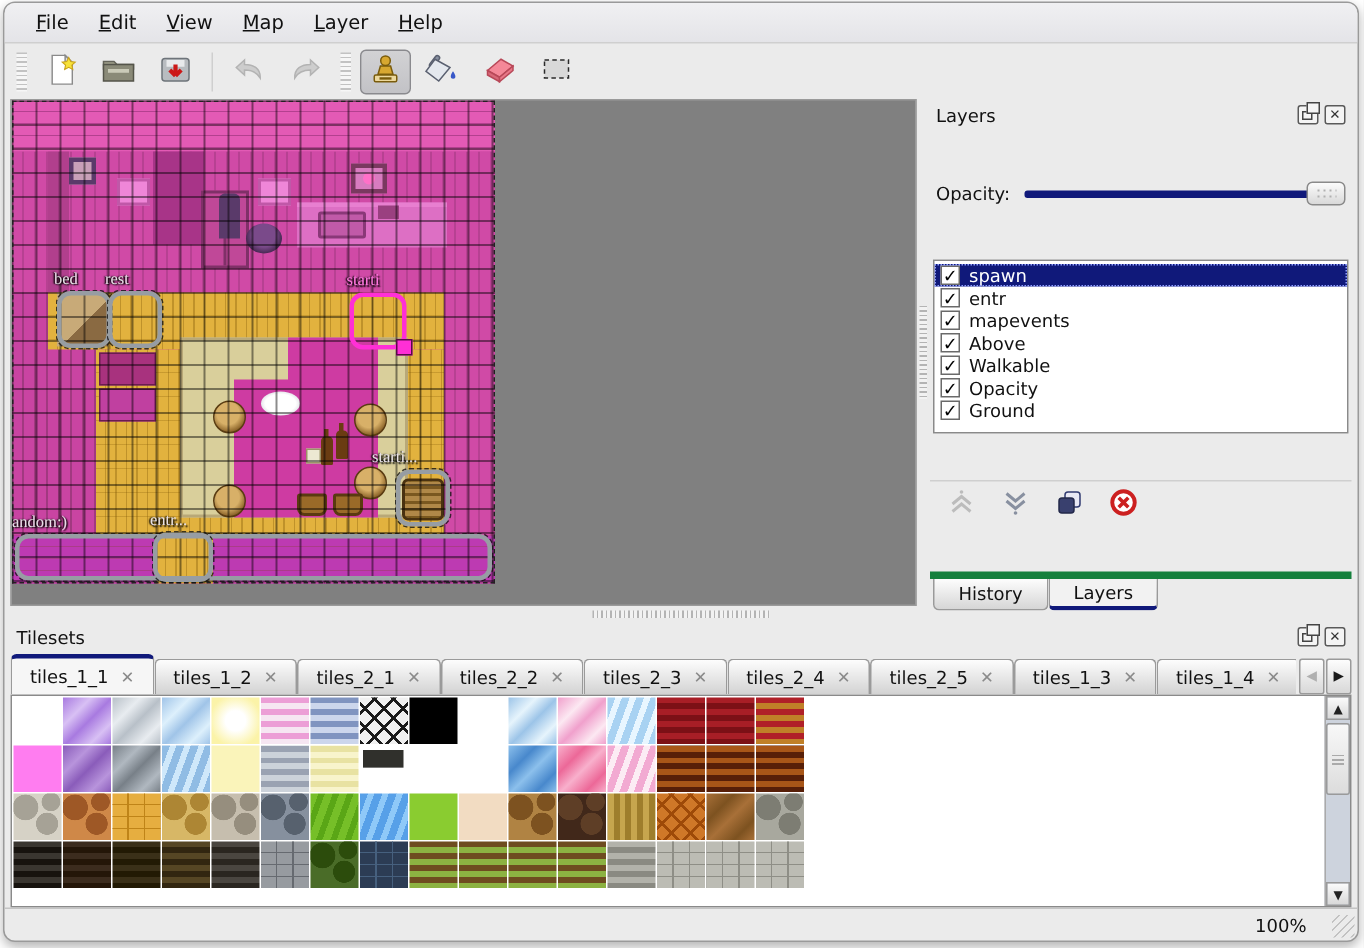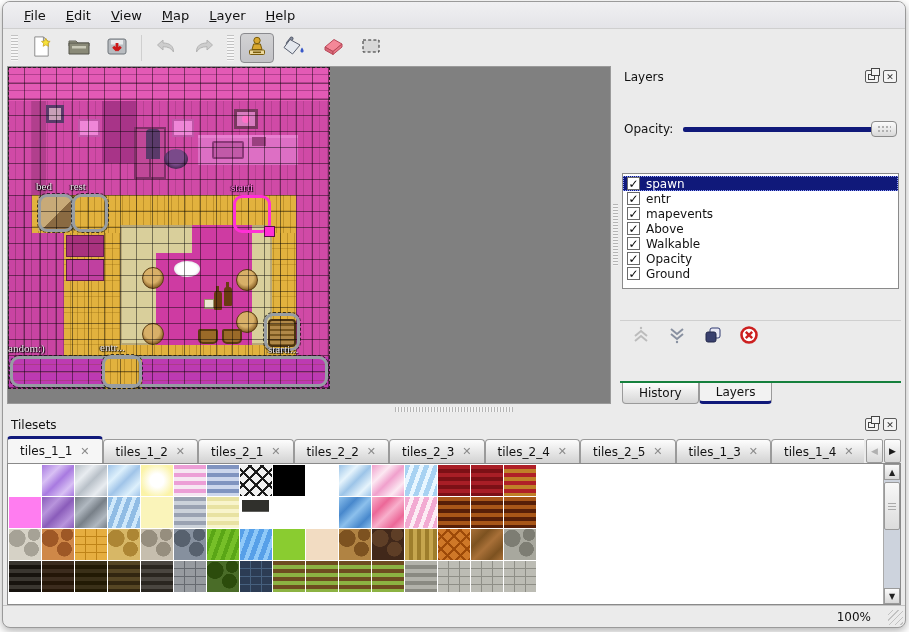--- a/index.html
+++ b/index.html
@@ -87,21 +87,21 @@
   .slider-handle{ position:absolute; right:0; top:1px; width:26px; height:16px; border:1px solid #8a8a8a; border-radius:4px;
     background:linear-gradient(#fbfbfb,#d9d9d9),radial-gradient(#aaa 1px,transparent 1px); }
   .slider-handle::after{ content:""; position:absolute; inset:3px 5px; background:radial-gradient(#b0b0b0 .8px,transparent 1px); background-size:4px 4px; }
   .layer-list{ flex:1; background:#fff; border:1px solid #8a8a8a; margin:2px 2px 0 2px; overflow:hidden; padding-top:2px; }
   .layer-row{ height:15px; display:flex; align-items:center; gap:6px; padding-left:4px; font-size:12px; color:#111; }
   .layer-row.selected{ background:#10197a; color:#fff; outline:1px dotted #90a0ff; outline-offset:-1px; }
   .checkbox{ width:13px; height:13px; background:#fff; border:1px solid #6a6a6a; flex:0 0 13px;
     display:flex; align-items:center; justify-content:center; font-size:12px; color:#000; line-height:1; }
   .layer-btns{ height:32px; border-top:1px solid #cfcfcf; display:flex; align-items:center; gap:14px; padding-left:10px; margin-top:2px; }
   .lbtn{ width:22px; height:22px; display:flex; align-items:center; justify-content:center; background:transparent; border:none; }
-  .bottom-tabs{ height:23px; display:flex; align-items:flex-start; padding-left:2px; border-top:2px solid #15803d; }
+  .bottom-tabs{ height:23px; display:flex; align-items:flex-start; padding-left:2px; border-top:5px solid #15803d; }
   .btab{ height:21px; padding:0 16px; font-size:12px; display:flex; align-items:center;
     background:linear-gradient(#fdfdfd,#d6d6d6); border:1px solid #9a9a9a; border-top:none; border-radius:0 0 4px 4px; color:#111; }
   .btab.active{ background:#f2f2f2; border-bottom:3px solid #10197a; font-weight:normal; }
   
   .hsplit{ height:10px; display:flex; align-items:center; justify-content:center; }
   .hgrip{ width:118px; height:5px; background:repeating-linear-gradient(to right,#b4b4b4 0 1px,#f2f2f2 1px 3px); }
   
   .tilesets{ flex:1; display:flex; flex-direction:column; padding:0 4px; }
   .ts-tabrow{ height:28px; display:flex; align-items:flex-end; }
   .ts-tabs{ flex:1; display:flex; overflow:hidden; align-items:flex-end; }
@@ -256,21 +256,21 @@
             <div class="map-label" style="left: 92px; top: 274px;">entr...</div>
             <div class="map-object" style="left: 30px; top: 127px; width: 36px; height: 38px;"></div>
             <div class="map-label" style="left: 28px; top: 113px;">bed</div>
             <div class="map-object" style="left: 64px; top: 127px; width: 36px; height: 38px;"></div>
             <div class="map-label" style="left: 62px; top: 113px;">rest</div>
             <div class="map-object selected" style="left: 225px; top: 128px; width: 38px; height: 38px;">
               <div class="obj-handle"></div>
             </div>
             <div class="map-label selected" style="left: 223px; top: 114px;">starti</div>
             <div class="map-object" style="left: 256px; top: 246px; width: 36px; height: 38px;"></div>
-            <div class="map-label" style="left: 260px; top: 232px; margin-top: 44px;">starti...</div>
+            <div class="map-label" style="left: 240px; top: 232px;">starti...</div>
           </div>
       </div>
     </div>
 
     <div class="vsplit">
         <div class="vgrip"></div>
       </div>
 
     <div class="right-panel">
       <div class="dock-titlebar">

